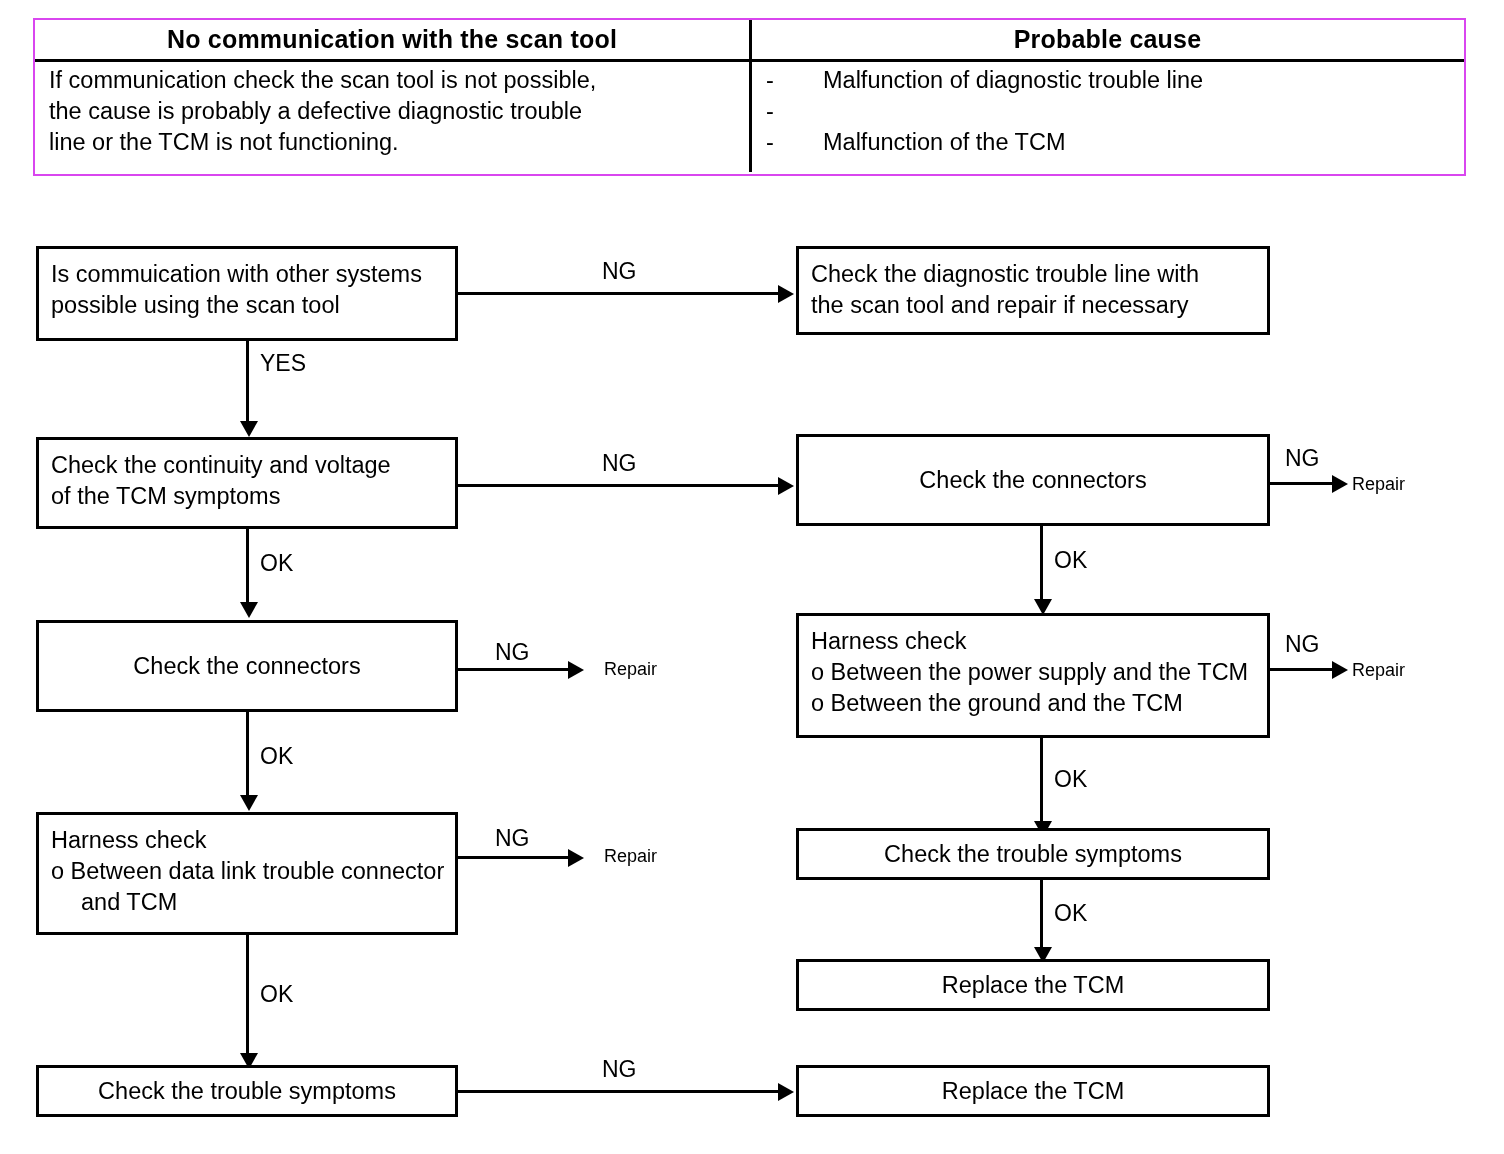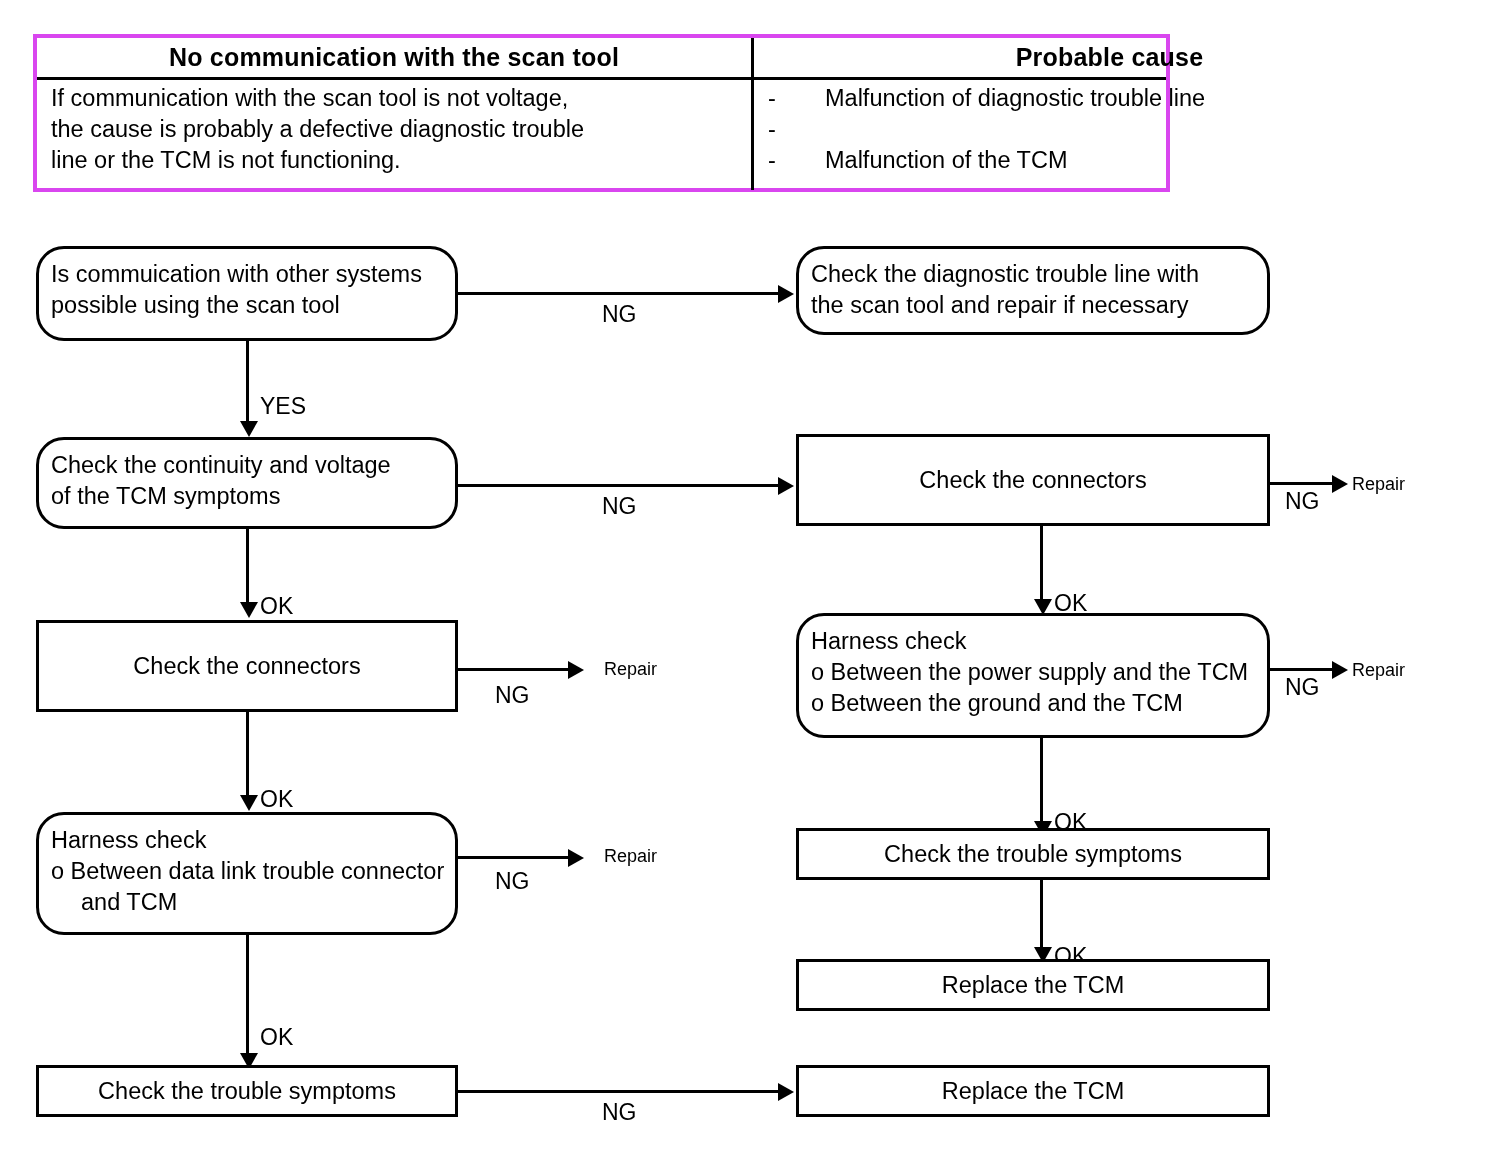--- a/index.html
+++ b/index.html
@@ -15,25 +15,24 @@
     font-family: "Liberation Sans", sans-serif;
     color: #000000;
     overflow: hidden;
   }
 
   
   .tbl {
     position: absolute;
     left: 33px;
     top: 18px;
-    width: 1137px;
+    width: 1433px;
     height: 158px;
-    border: 4px solid #d946ef;
+    border: 2px solid #d946ef;
     box-sizing: border-box;
-    margin-top: 16px;
   }
   .tbl-head {
     position: absolute;
     left: 0; top: 0;
     width: 100%;
     height: 42px;
     border-bottom: 3px solid #000;
     box-sizing: border-box;
   }
   .tbl-vdiv {
@@ -91,21 +90,20 @@
   }
   .box-ctr {
     display: flex;
     align-items: center;
     justify-content: center;
     text-align: center;
   }
   .box-topleft {
     padding-left: 12px;
     padding-top: 10px;
-    border-radius: 28px;
   }
   .indent-line { padding-left: 30px; }
 
   
   .hline {
     position: absolute;
     height: 3px;
     background: #000;
   }
   .vline {
@@ -125,21 +123,20 @@
     width: 0; height: 0;
     border-left: 9px solid transparent;
     border-right: 9px solid transparent;
     border-top: 16px solid #000;
   }
   .elabel {
     position: absolute;
     font-size: 23px;
     line-height: 23px;
     white-space: nowrap;
-    margin-top: 43px;
   }
   .term {
     position: absolute;
     font-size: 18px;
     line-height: 23.5px;
     white-space: nowrap;
   }
 </style>
 </head>
 <body>
@@ -147,21 +144,21 @@
 <div id="page">
 
   <div class="tbl">
     <div class="tbl-head"></div>
     <div class="tbl-vdiv"></div>
 
     <div class="th th-left">No communication with the scan tool</div>
     <div class="th th-right">Probable cause</div>
 
     <div class="td td-left">
-      <div>If communication with the scan tool is not voltage,</div>
+      <div>If communication check the scan tool is not possible,</div>
       <div>the cause is probably a defective diagnostic trouble</div>
       <div>line or the TCM is not functioning.</div>
     </div>
 
     <div class="td td-right">
       <div class="cause-row">
         <span class="cause-dash">-</span>
         <span>Malfunction of diagnostic trouble line</span>
       </div>
       <div class="cause-row">

